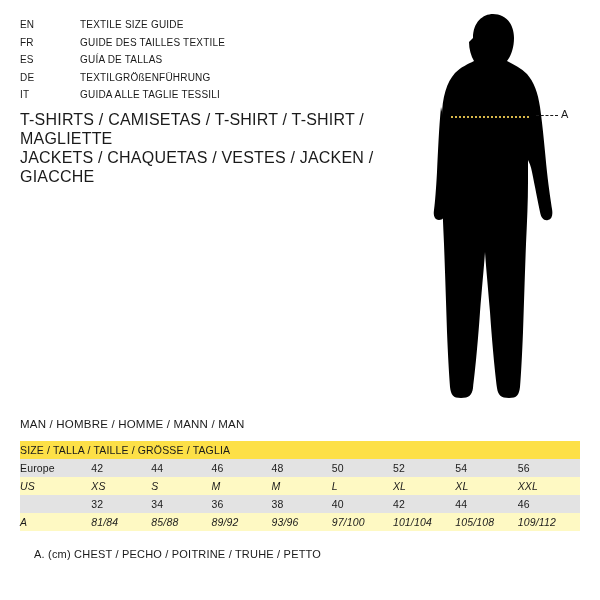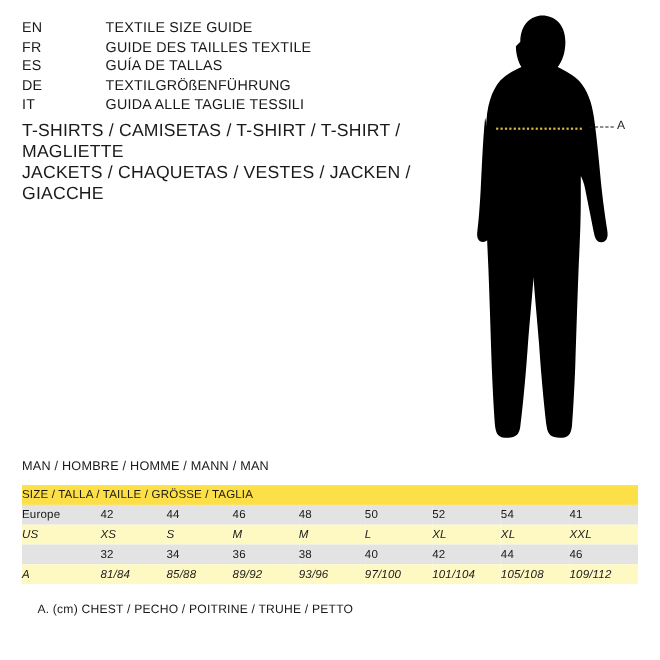--- a/index.html
+++ b/index.html
@@ -24,24 +24,23 @@
   
   .lang-block {
     position: absolute;
     left: 20px;
     top: 16px;
     width: 360px;
   }
   .lang-row {
     display: flex;
     align-items: flex-end;
-    font-size: 13px;
+    font-size: 10px;
     line-height: 17.5px;
     letter-spacing: 0.2px;
-    gap: 16px;
   }
   .lang-code {
     width: 40px;
     flex: 0 0 40px;
     color: #1a1a1a;
   }
   .lang-text {
     color: #1a1a1a;
     margin-left: 20px;
   }
@@ -238,21 +237,21 @@
 
       <tr class="row-shaded">
         <td class="col-label">Europe</td>
         <td class="col-val">42</td>
         <td class="col-val">44</td>
         <td class="col-val">46</td>
         <td class="col-val">48</td>
         <td class="col-val">50</td>
         <td class="col-val">52</td>
         <td class="col-val">54</td>
-        <td class="col-val">41</td>
+        <td class="col-val">56</td>
       </tr>
 
       <tr class="row-plain">
         <td class="col-label">US</td>
         <td class="col-val">XS</td>
         <td class="col-val">S</td>
         <td class="col-val">M</td>
         <td class="col-val">M</td>
         <td class="col-val">L</td>
         <td class="col-val">XL</td>

